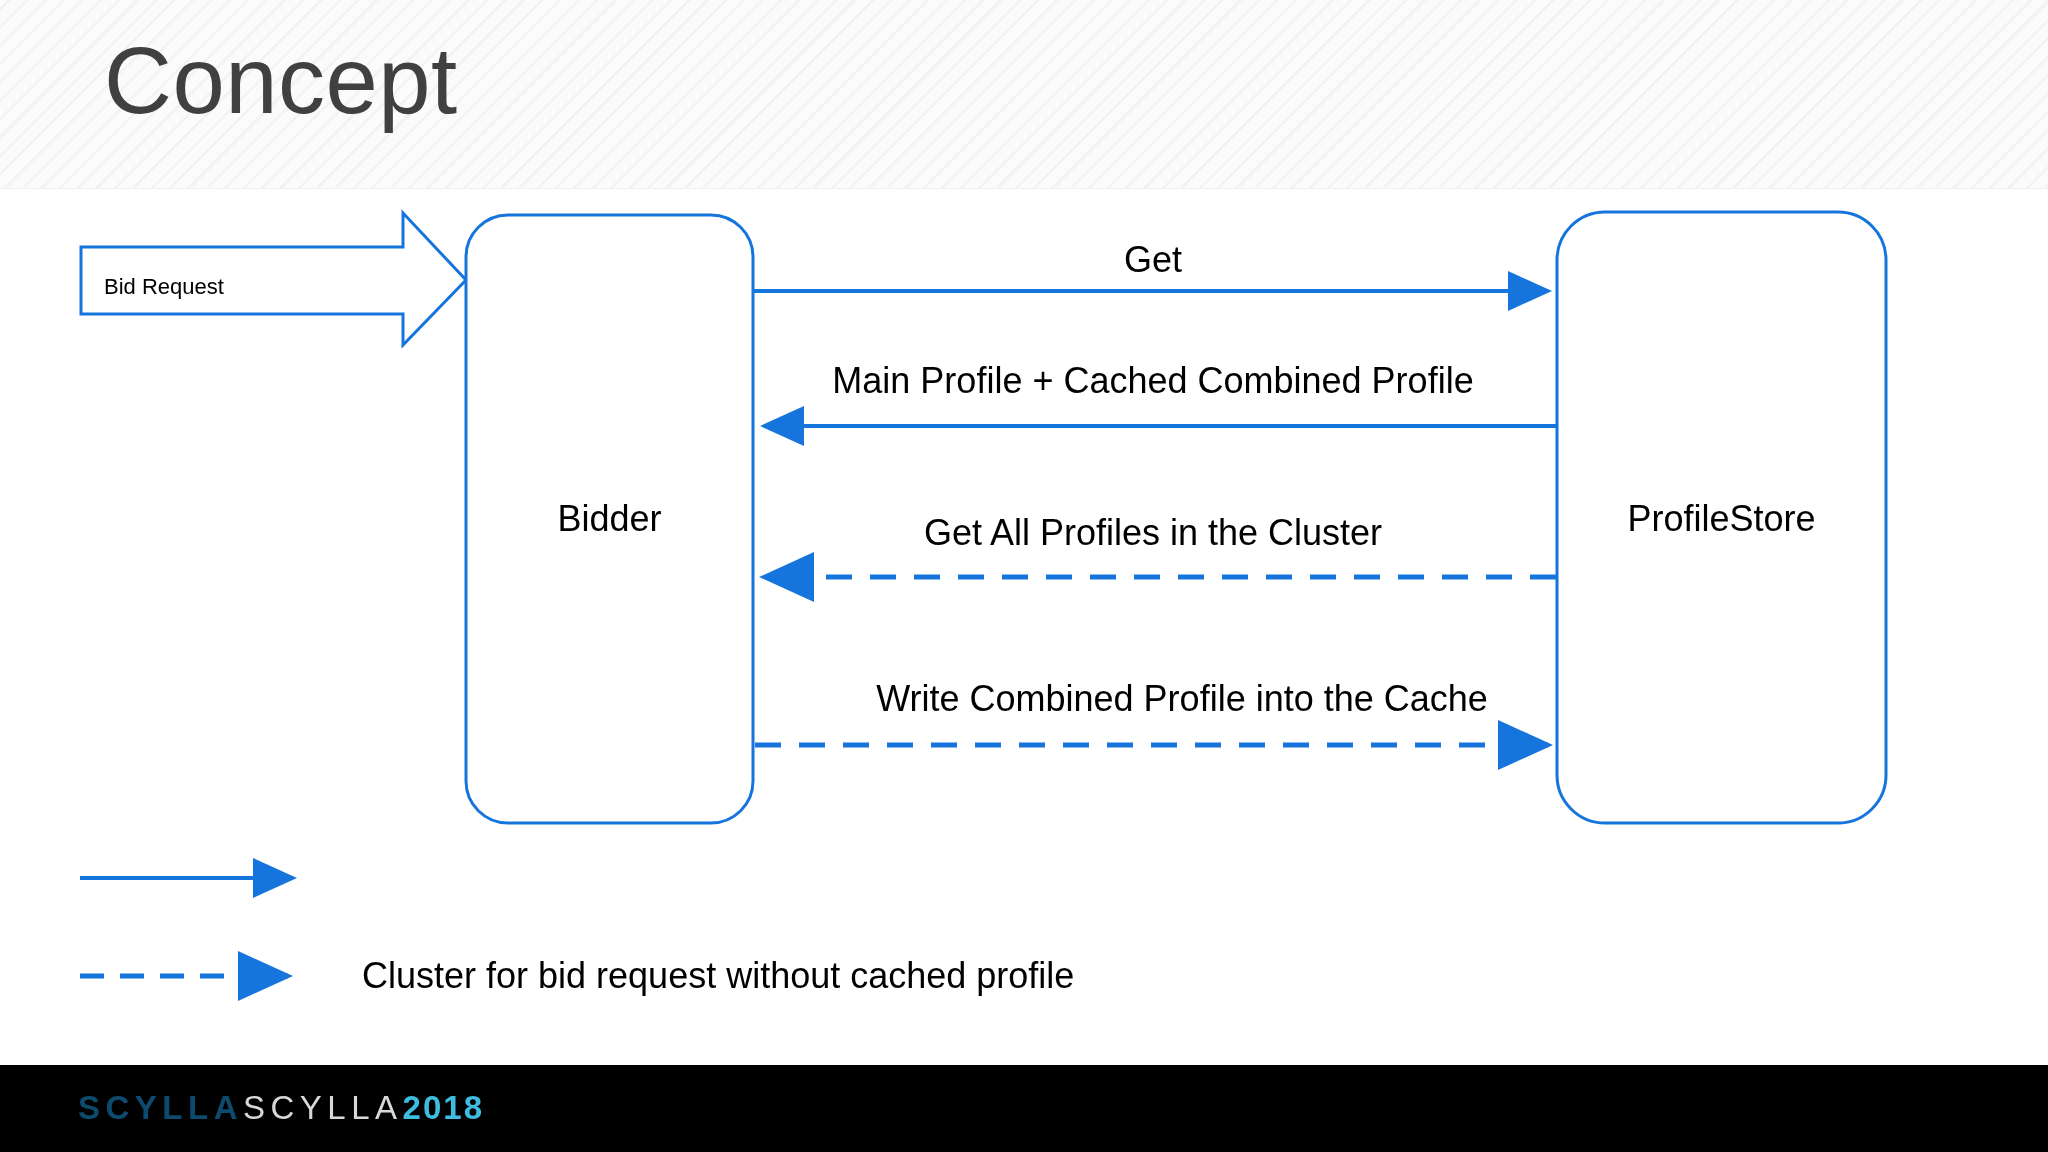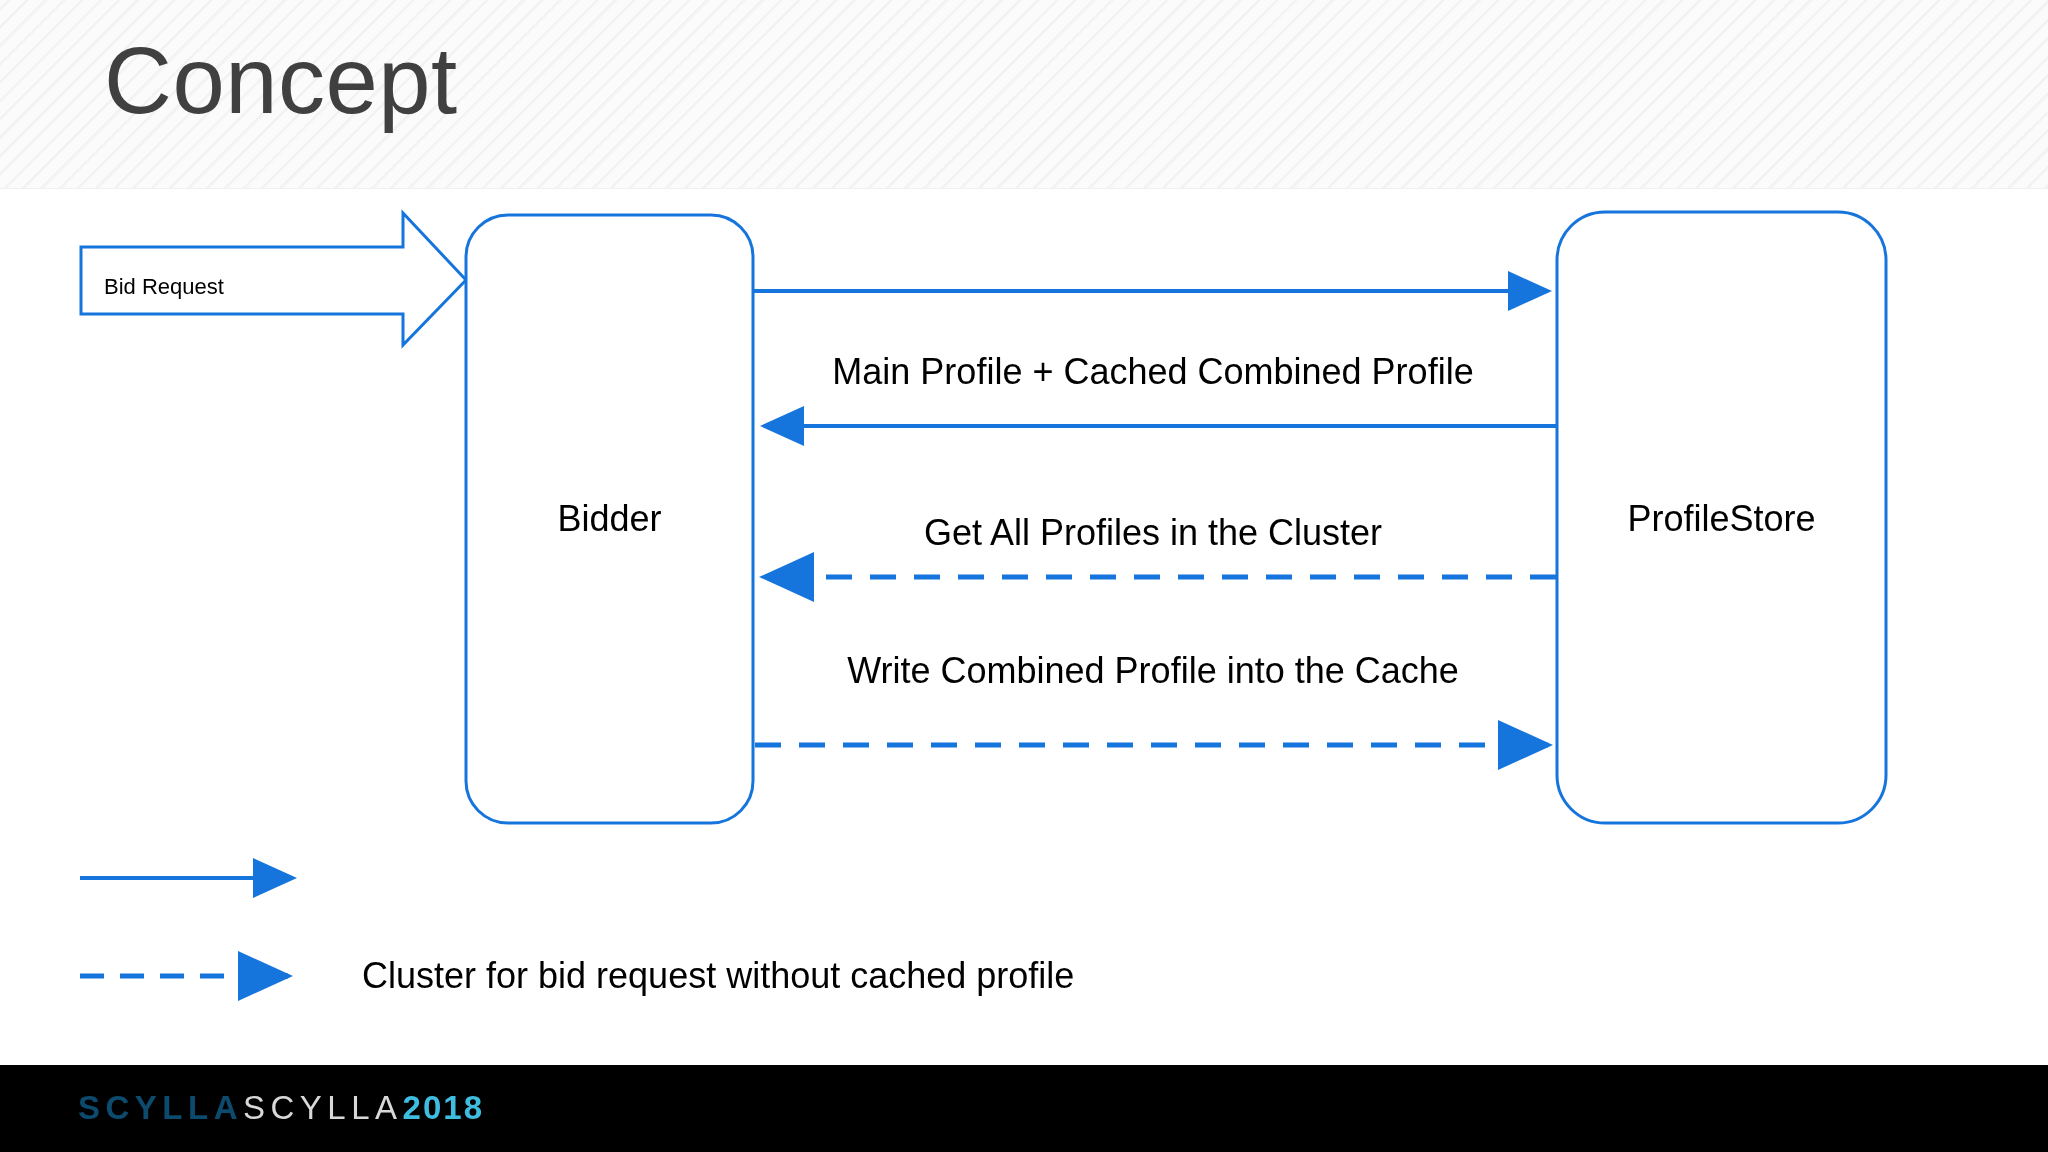--- a/index.html
+++ b/index.html
@@ -182,26 +182,27 @@
       </g>
     </svg>
   </div>
 
   <div class="dlabel" style="left:104px; top:267px;">Bid Request</div>
 
   <div class="dlabel node-label" style="left:466px; top:499px; width:287px; text-align:center;">Bidder</div>
 
   <div class="dlabel node-label" style="left:1557px; top:499px; width:329px; text-align:center;">ProfileStore</div>
 
-
-  <div class="dlabel arrow-label" style="left:753px; top:352px; width:800px;">Main Profile + Cached Combined Profile</div>
+  <div class="dlabel arrow-label" style="left:753px; top:240px; width:800px;">Get</div>
+
+  <div class="dlabel arrow-label" style="left:753px; top:361px; width:800px;">Main Profile + Cached Combined Profile</div>
 
   <div class="dlabel arrow-label" style="left:753px; top:513px; width:800px;">Get All Profiles in the Cluster</div>
 
-  <div class="dlabel arrow-label" style="left:753px; top:651px; width:800px;">Write Combined Profile into the Cache</div>
+  <div class="dlabel arrow-label" style="left:753px; top:679px; width:800px;padding-left:29px;">Write Combined Profile into the Cache</div>
 
 
   <div class="dlabel legend-label" style="left:362px; top:956px;">Cluster for bid request without cached profile</div>
 
   <div id="footer-bar"></div>
   <div id="footer-logo">
     <span class="lg-scylla">SCYLLA</span><span class="lg-summit">SCYLLA</span><span class="lg-year">2018</span>
   </div>
 
 </div>

